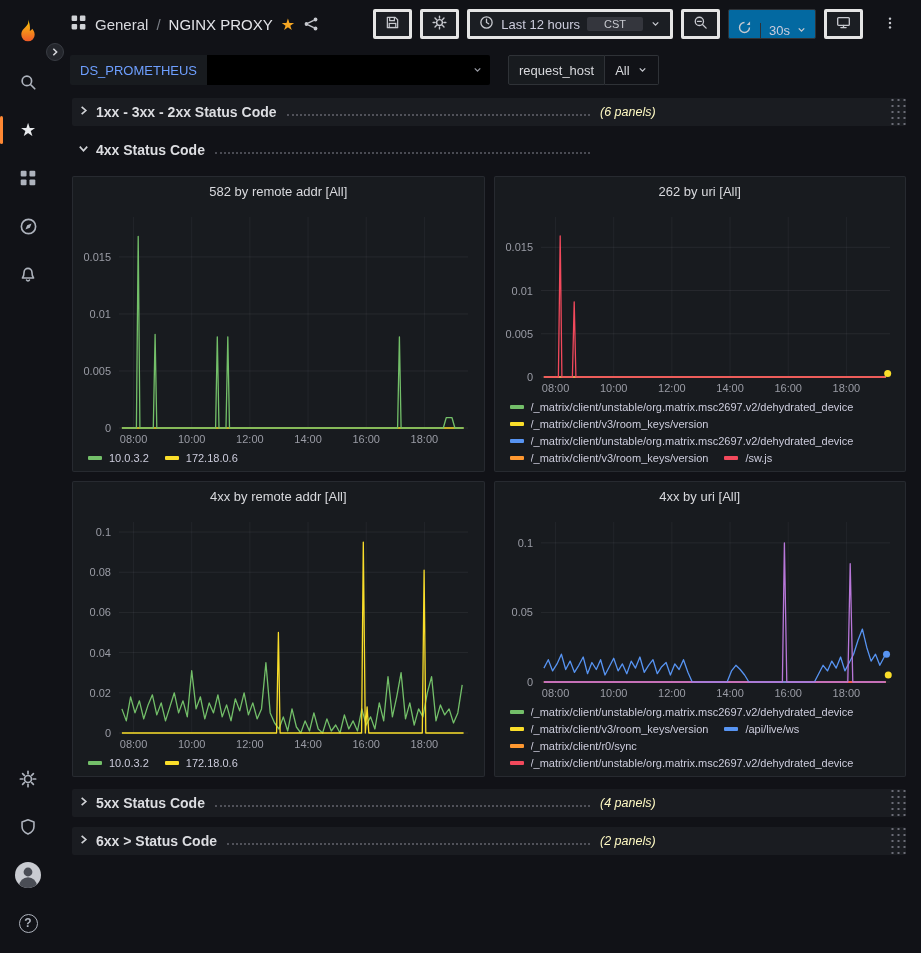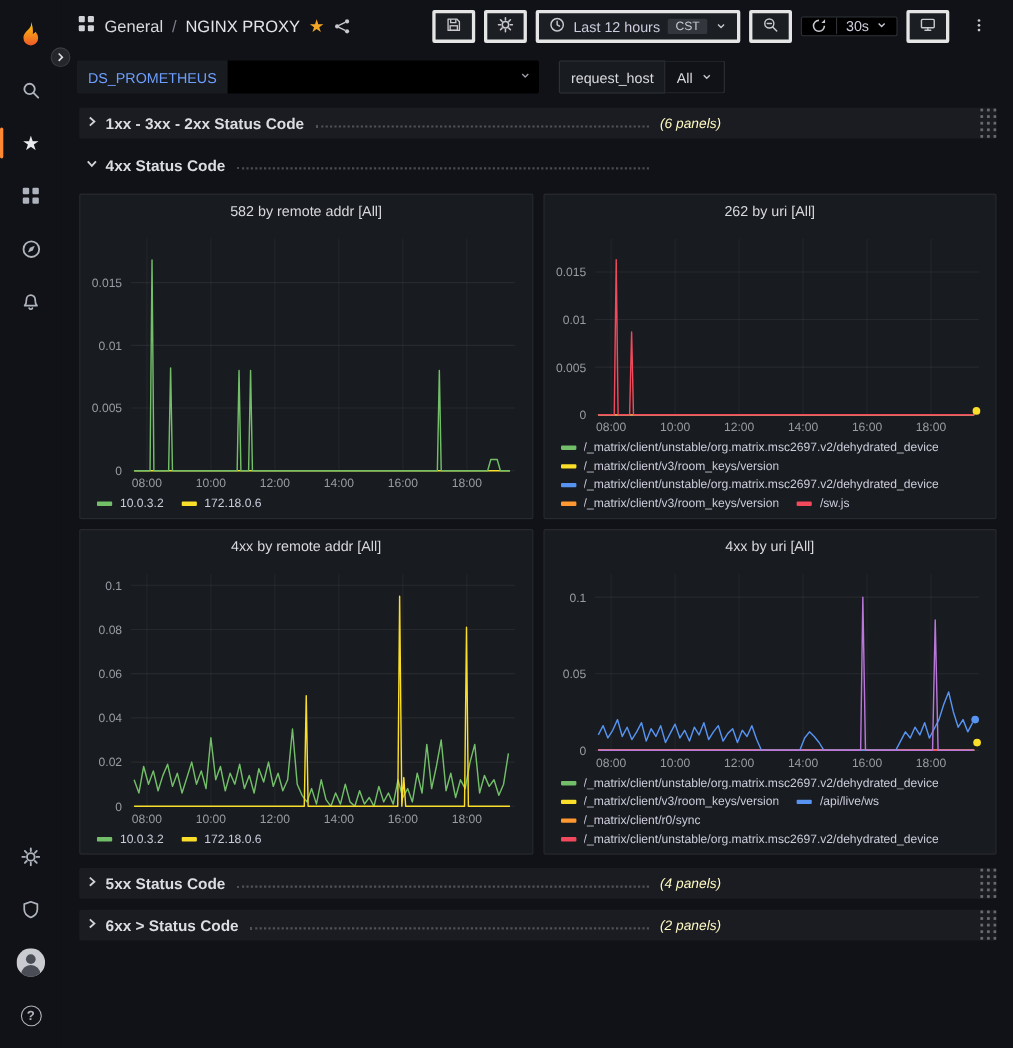--- a/index.html
+++ b/index.html
@@ -28,22 +28,22 @@
 
   
   .topbar { height:48px; flex:0 0 48px; display:flex; align-items:center; padding:0 12px 0 14px; gap:8px; }
   .crumb-sec { font-size:15px; color:#d8d9dd; cursor:pointer; }
   .crumb-sep { font-size:15px; color:#7b7f87; }
   .crumb-title { font-size:15px; color:#e3e4e8; font-weight:500; cursor:pointer; }
   .fav-star::before { content:"★"; font-size:16px; color:#f5a623; }
   .hdr-right { margin-left:auto; display:flex; align-items:center; gap:8px; }
   .hbtn { height:30px; display:flex; align-items:center; gap:7px; padding:0 9px; background:#1b1e23; border:3px solid #e5e5e5; border-radius:2px; color:#ccccdc; font-size:13px; cursor:pointer; font-family:inherit; }
   .hbtn.noborder { border-color:transparent; background:transparent; }
-  .tz-tag { font-size:11px; padding:1px 7px; border-radius:2px; background:rgba(204,204,220,0.14); color:#c7c9cf; }
-  .split { display:flex; align-items:flex-start; height:18px; border:1px solid #2f3237; border-radius:2px; background:#000000; cursor:pointer; }
+  .tz-tag { font-size:11px; padding:1px 17px; border-radius:2px; background:rgba(204,204,220,0.14); color:#c7c9cf; }
+  .split { display:flex; align-items:flex-end; height:30px; border:1px solid #2f3237; border-radius:2px; background:#0369a1; cursor:pointer; }
   .split > div { display:flex; align-items:center; gap:6px; padding:0 8px; font-size:13px; color:#ccccdc; }
   .split > div + div { border-left:1px solid #2f3237; }
 
   
   .submenu { height:44px; flex:0 0 44px; display:flex; align-items:center; gap:18px; padding:0 14px; }
   .vargroup { display:flex; align-items:center; }
   .var-label { height:30px; display:flex; align-items:center; padding:0 10px; background:#181b1f; border-radius:2px 0 0 2px; font-size:13px; font-weight:500;text-align:center; }
   .var-label.blue { color:#6e9fff; }
   .var-label.bordered { border:1px solid #2f3237; color:#d8d9dd; background:#181b1f; }
   .var-value-black { width:283px; height:30px; background:#000; border-radius:0 2px 2px 0; display:flex; align-items:center; justify-content:flex-end; padding-right:7px; cursor:pointer; }

